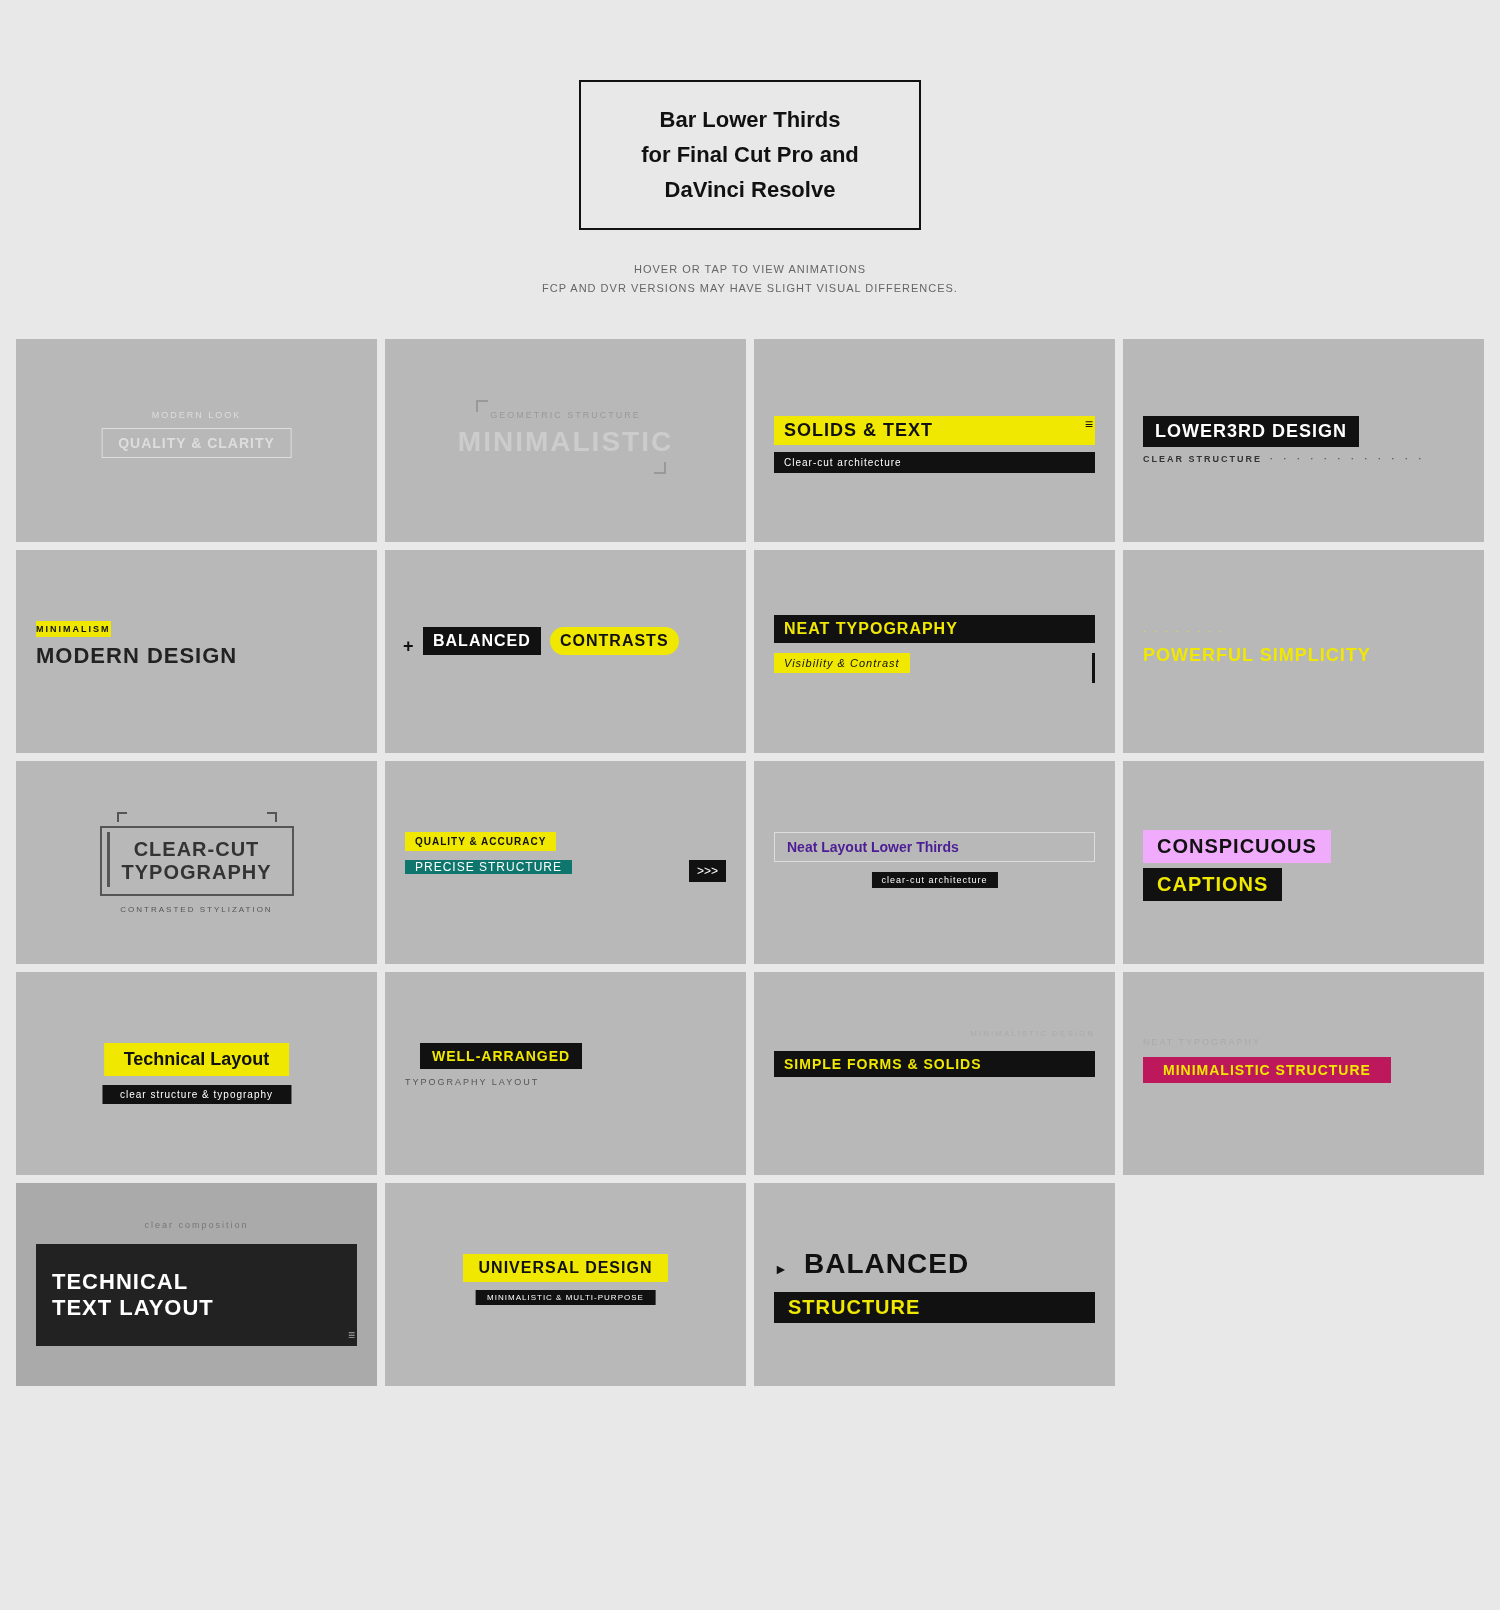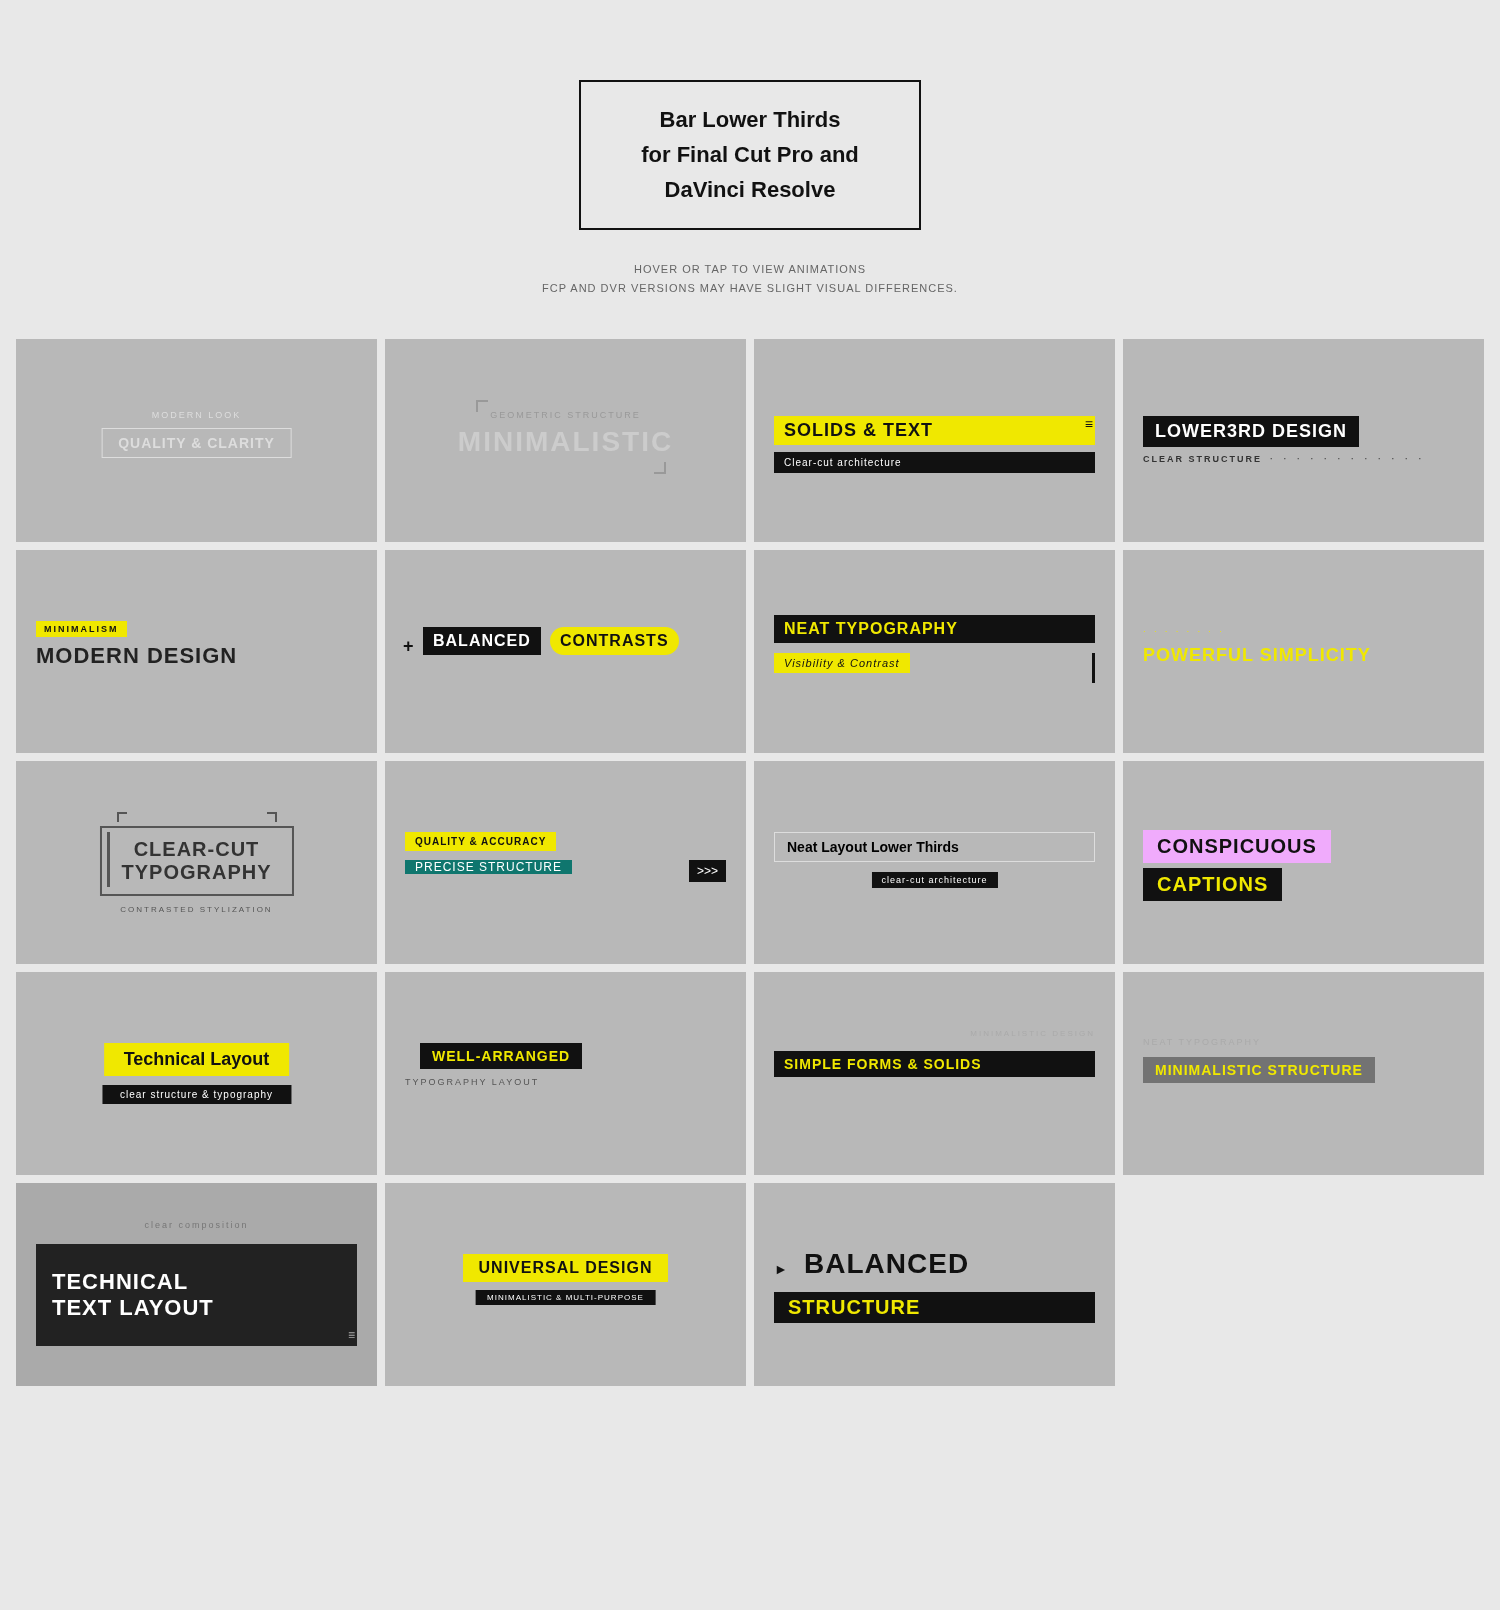--- a/index.html
+++ b/index.html
@@ -210,21 +210,21 @@
 
     
     .card-6 .top-label {
       position: absolute;
       top: 35%;
       left: 20px;
       background: #f0e800;
       color: #111;
       font-size: 9px;
       font-weight: 700;
-      padding: 3px 8px;
+      padding: 3px 0;
       letter-spacing: 2px;
     }
     .card-6 .main-label {
       position: absolute;
       top: calc(35% + 22px);
       left: 20px;
       color: #222;
       font-size: 22px;
       font-weight: 700;
       letter-spacing: 1px;
@@ -400,21 +400,21 @@
       padding: 4px 8px;
     }
 
     
     .card-12 .box-label {
       position: absolute;
       top: 35%;
       left: 20px;
       right: 20px;
       border: 1.5px solid #ddd;
-      color: #000000;
+      color: #4c1d95;
       font-size: 14px;
       font-weight: 600;
       padding: 6px 12px;
       white-space: nowrap;
     }
     .card-12 .sub-label {
       position: absolute;
       top: calc(35% + 40px);
       left: 50%;
       transform: translateX(-50%);
@@ -525,25 +525,25 @@
       top: 32%;
       left: 20px;
       color: #aaa;
       font-size: 9px;
       letter-spacing: 2px;
     }
     .card-17 .main-label {
       position: absolute;
       top: calc(32% + 20px);
       left: 20px;
-      background: #737373;
+      background: #be185d;
       color: #f0e800;
       font-size: 14px;
       font-weight: 900;
-      padding: 5px 12px;
+      padding: 5px 20px;
       letter-spacing: 1px;
     }
 
     
     .card-18 {
       background: #aaa;
     }
     .card-18 .top-label {
       position: absolute;
       top: 18%;

